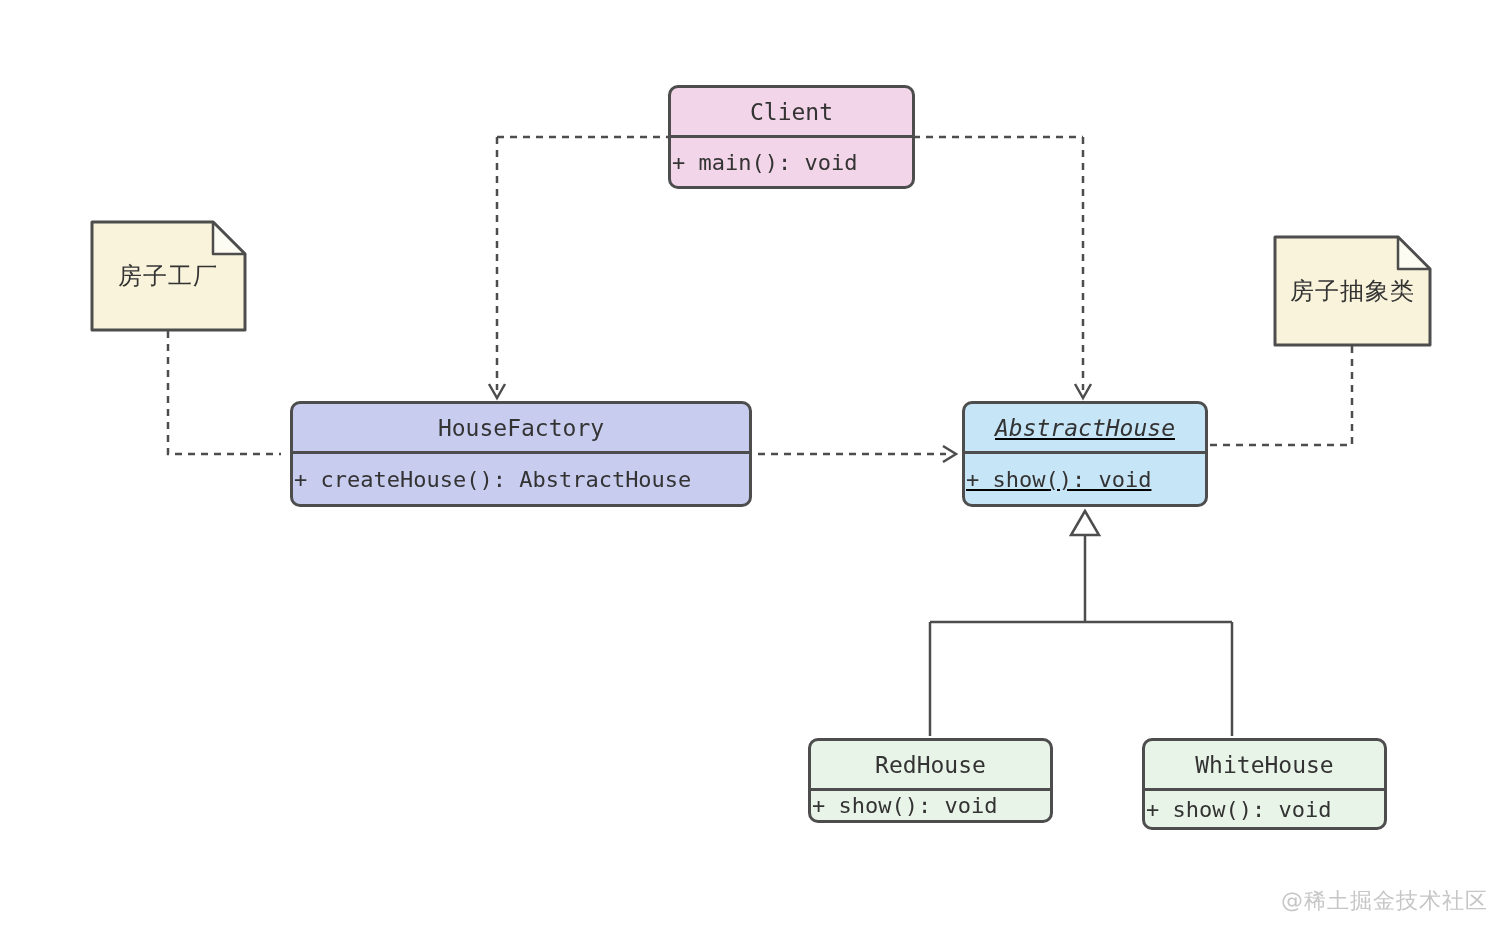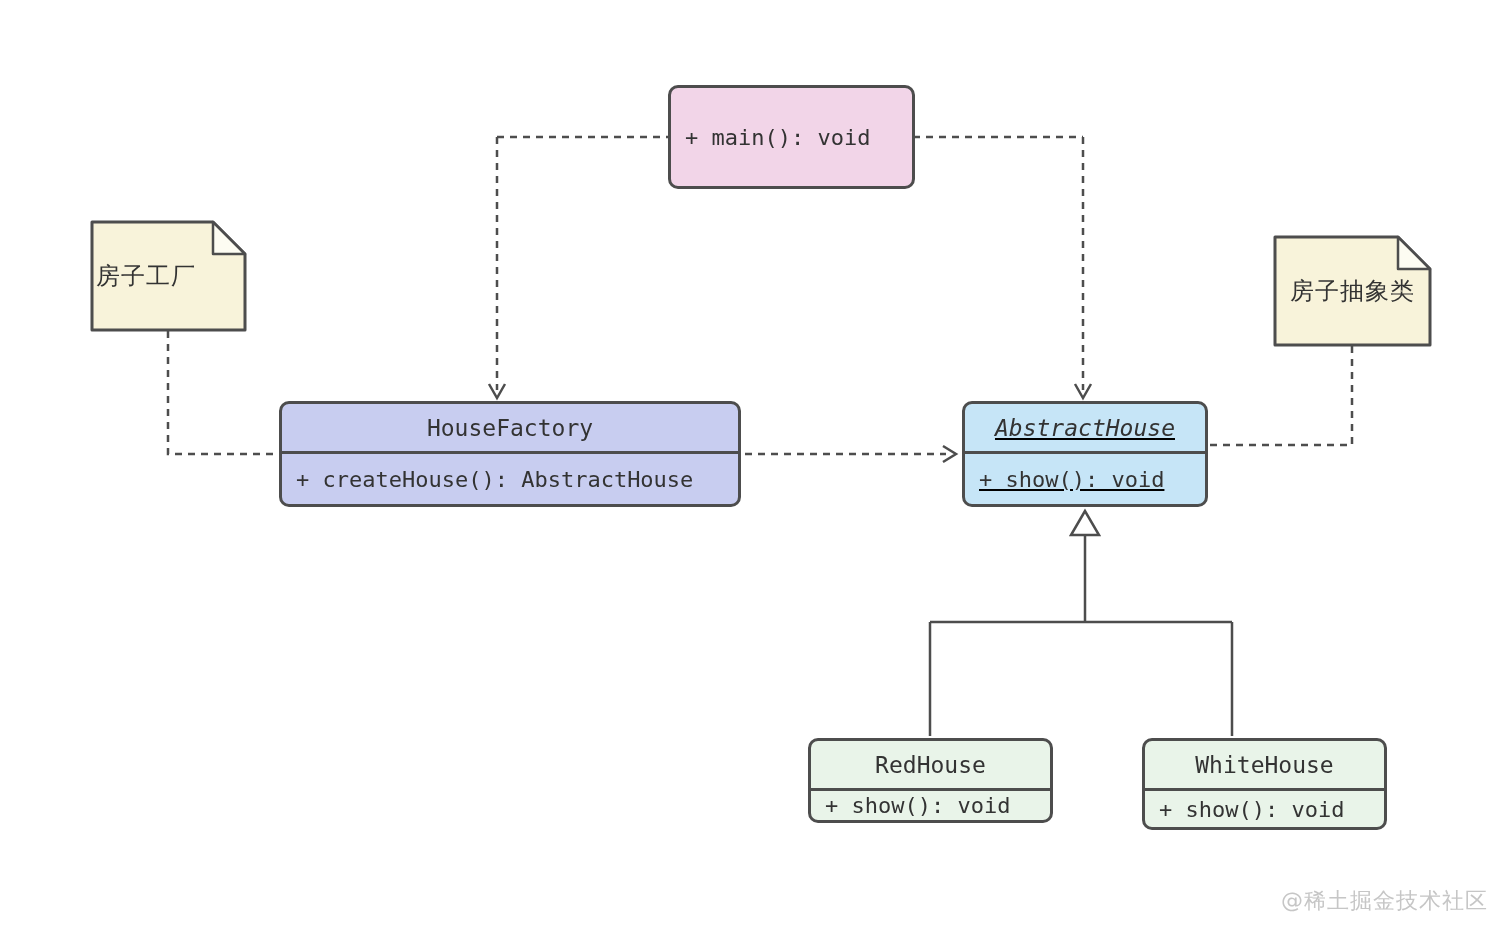--- a/index.html
+++ b/index.html
@@ -12,34 +12,34 @@
   .dashed     { stroke-dasharray:7 6; }
   .arrowhead  { fill:none; stroke:var(--stroke,#4d4d4d); stroke-width:2.5; stroke-linejoin:miter; }
   .tri        { fill:#ffffff; stroke:var(--stroke,#4d4d4d); stroke-width:2.5; stroke-linejoin:miter; }
   .note-body  { fill:var(--note_fill,#f8f3da); stroke:var(--stroke,#4d4d4d); stroke-width:3; stroke-linejoin:round; }
   .note-fold  { fill:#fdfcf2; stroke:var(--stroke,#4d4d4d); stroke-width:2.5; stroke-linejoin:round; }
 
   .uml-class { position:absolute; border:3px solid var(--stroke,#4d4d4d); border-radius:10px;
                overflow:hidden; display:flex; flex-direction:column; }
   .uml-title { height:50px; flex:0 0 50px; display:flex; align-items:center; justify-content:center;
                font-size:23px; color:var(--text,#333333); border-bottom:3px solid var(--stroke,#4d4d4d); }
-  .uml-method{ flex:1; display:flex; align-items:center; padding:0 14px;
+  .uml-method{ flex:1; display:flex; align-items:center; padding:0 1px;
                font-size:22px; color:var(--text,#333333); white-space:nowrap; }
 
   .client         { left:668px; top:85px;  width:247px; height:104px; background:var(--client_fill,#f2d5e8); }
-  .house-factory  { left:279px; top:401px; width:462px; height:106px; background:var(--factory_fill,#c8cdf0); }
+  .house-factory  { left:290px; top:401px; width:462px; height:106px; background:var(--factory_fill,#c8cdf0); }
   .abstract-house { left:962px; top:401px; width:246px; height:106px; background:var(--abstract_fill,#c6e5f7);text-decoration:underline; }
   .abstract-house .uml-title { font-style:italic; }
   .red-house      { left:808px;  top:738px; width:245px; height:85px; background:var(--concrete_fill,#e9f4e9); }
   .white-house    { left:1142px; top:738px; width:245px; height:92px; background:var(--concrete_fill,#e9f4e9); }
 
   .note-label { position:absolute; height:108px; display:flex; align-items:center;
                 font-family:"DejaVu Sans","Liberation Sans",sans-serif;
                 font-size:24px; color:var(--text,#333333); letter-spacing:1px; }
-  .note-label.factory  { left:96px;  top:222px;text-align:right; }
+  .note-label.factory  { left:118px;  top:222px;text-align:right; }
   .note-label.abstract { left:1290px; top:237px; }
 
   .watermark { position:absolute; right:24px; bottom:24px; font-family:"DejaVu Sans","Liberation Sans",sans-serif;
                font-size:22px; color:var(--watermark,#c6c6c6); letter-spacing:1px; }
 </style>
 </head>
 <body>
 
 <div id="canvas">
 
@@ -75,20 +75,21 @@
       <path class="edge dashed" d="M1352,346 V445 H1210"></path>
     </g>
 
     <g>
       <path class="edge" d="M1085,535 V622 M930,622 H1232 M930,622 V736 M1232,622 V736"></path>
       <polygon class="tri" points="1085,511 1071,535 1099,535"></polygon>
     </g>
   </svg>
 
   <div class="uml-class client">
+    <div class="uml-title">Client</div>
     <div class="uml-method">+ main(): void</div>
   </div>
 
   <div class="uml-class house-factory">
     <div class="uml-title">HouseFactory</div>
     <div class="uml-method">+ createHouse(): AbstractHouse</div>
   </div>
 
   <div class="uml-class abstract-house">
     <div class="uml-title">AbstractHouse</div>

